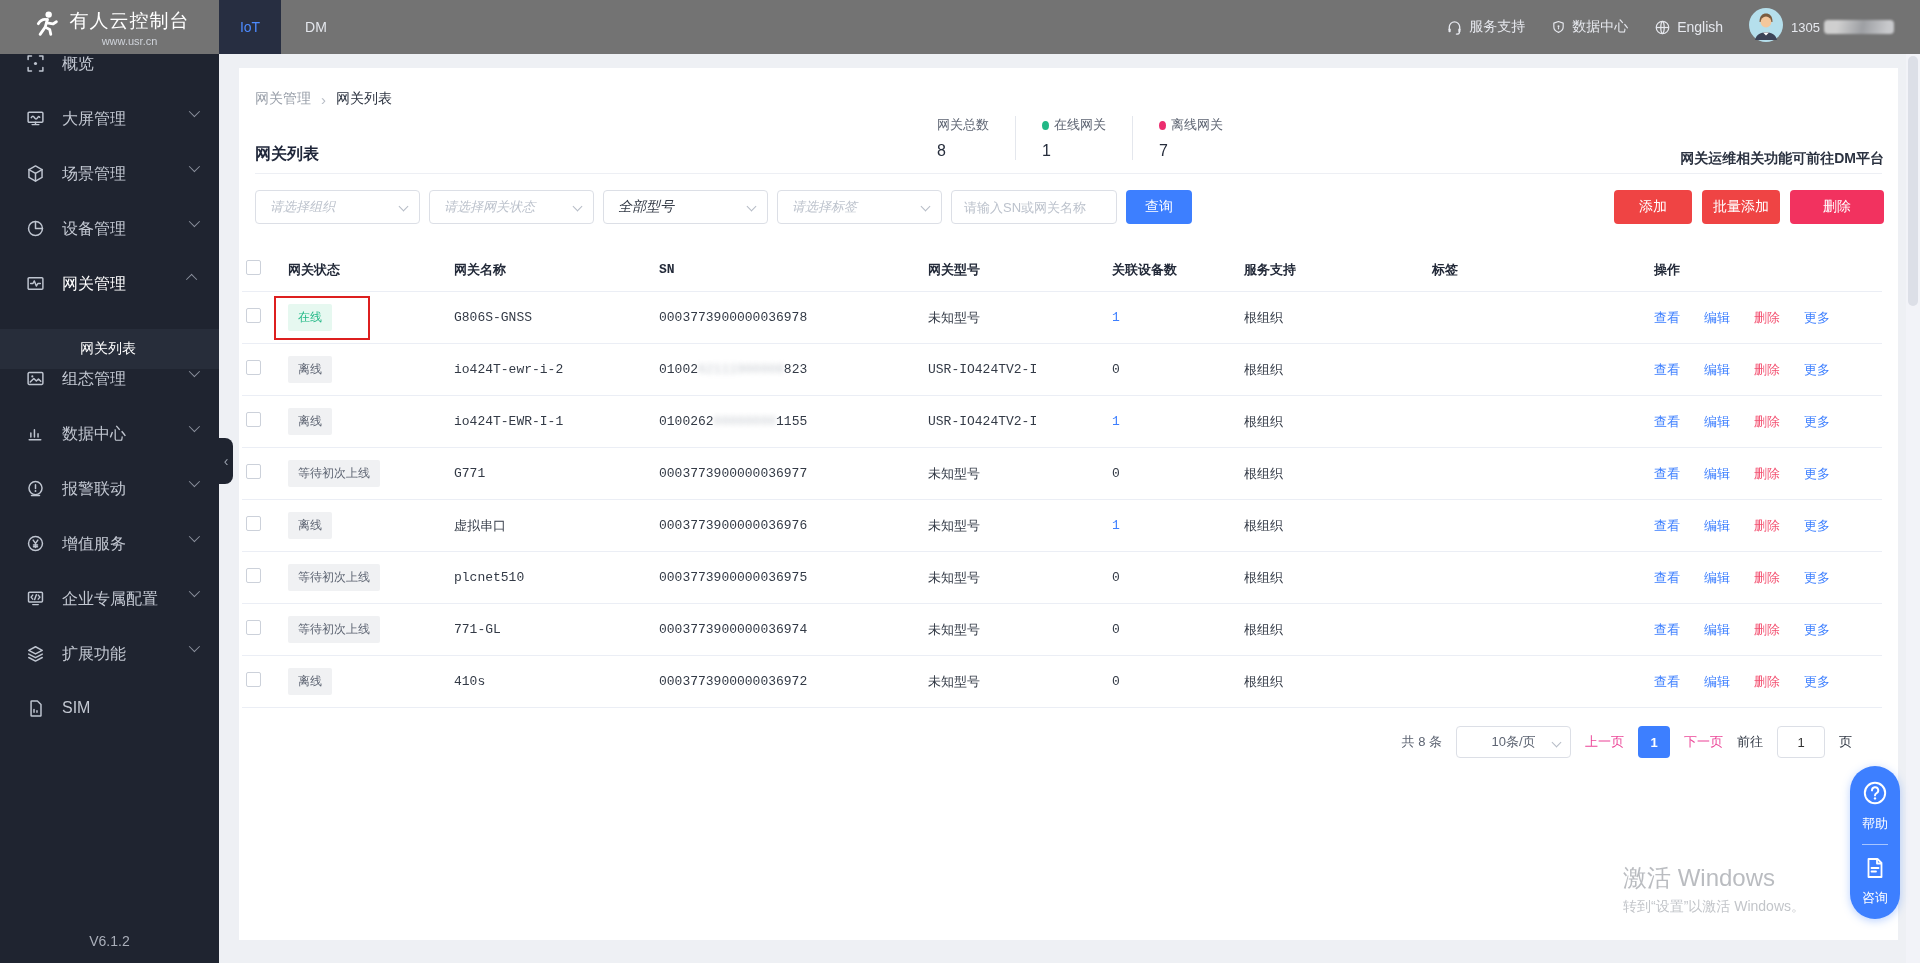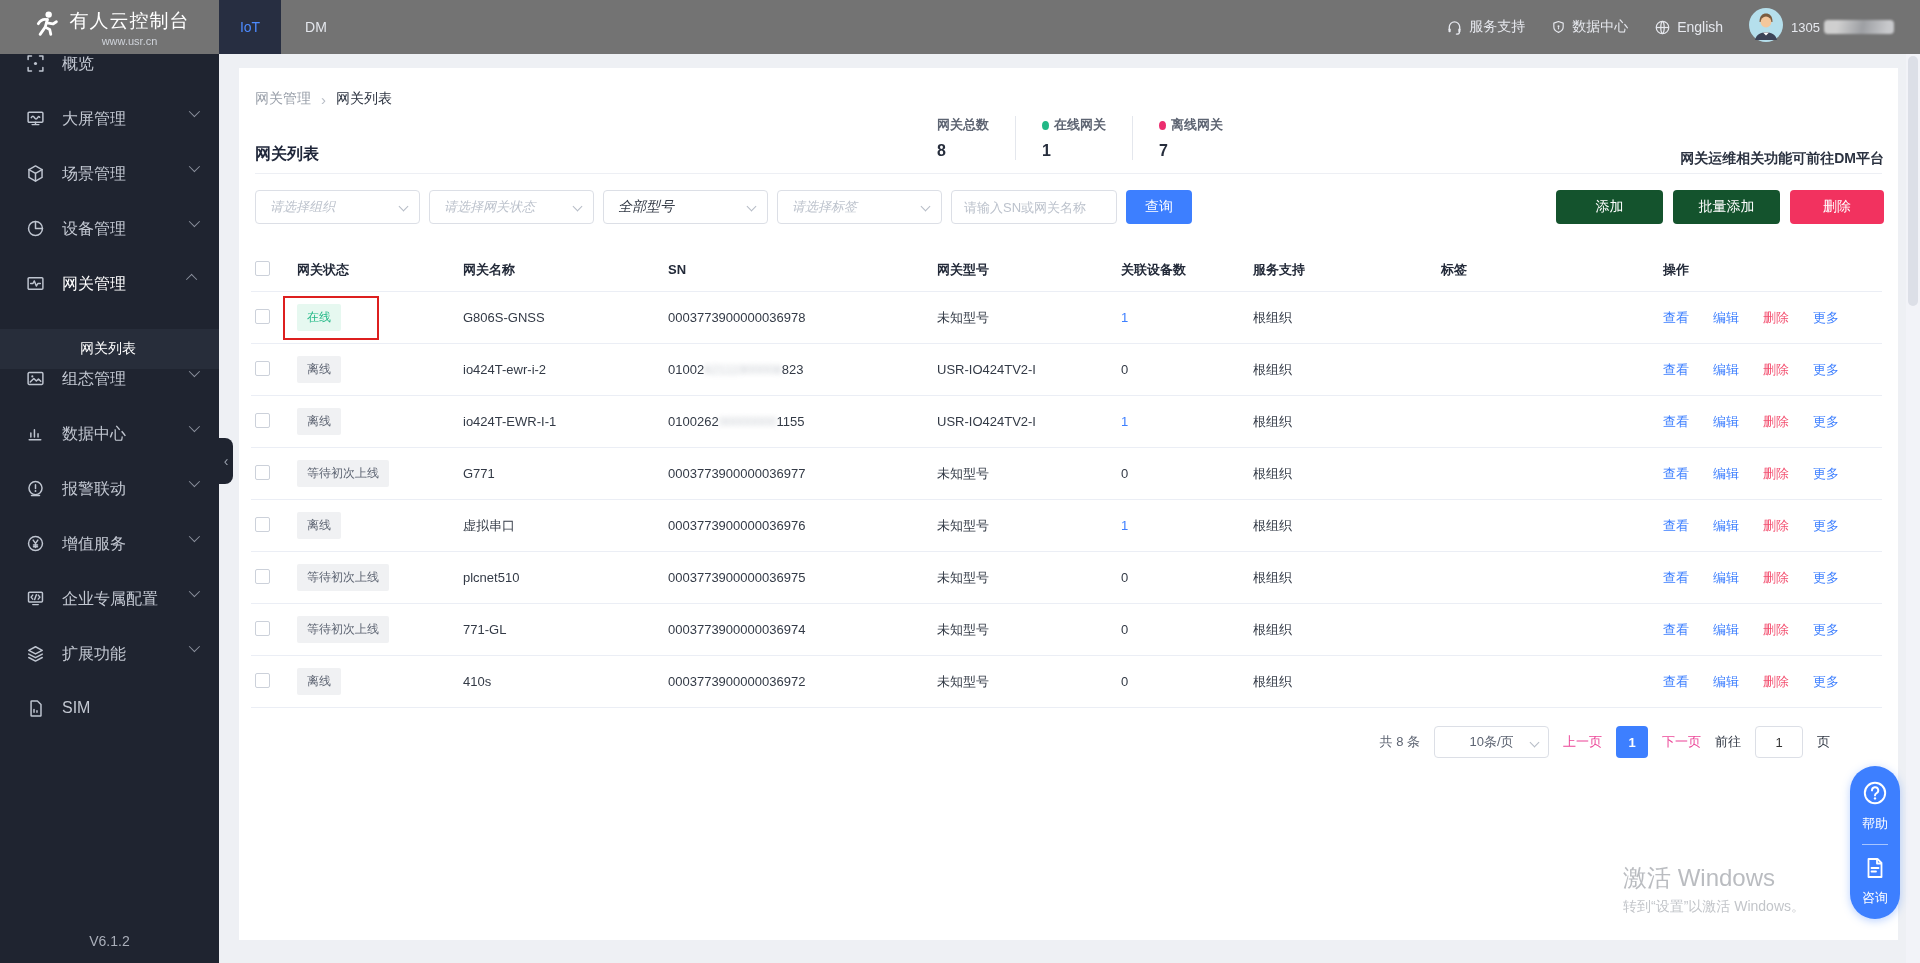--- a/index.html
+++ b/index.html
@@ -47,21 +47,21 @@
 
   
   .main { position:fixed; left:219px; top:54px; right:0; bottom:0; background:#eef0f4; }
   .card { position:absolute; left:20px; top:14px; width:1659px; height:872px; background:#fff; }
   .breadcrumb { position:absolute; left:16px; top:22px; font-size:14px; color:#9aa0aa;
     display:flex; align-items:center; gap:10px; }
   .breadcrumb .cur { color:#2c3340; }
   .breadcrumb .sep { color:#b7bcc5; font-size:15px; }
   .page-title { position:absolute; left:16px; top:76px; font-size:16px; font-weight:bold; color:#20273a; }
   .stats { position:absolute; left:698px; top:48px; display:flex; align-items:stretch; }
-  .stat { padding:0 26px 0 0;font-weight:bold; }
+  .stat { padding:0 26px 0 0; }
   .stat + .stat { padding-left:26px; border-left:1px solid #e4e7ed; }
   .stat-label { font-size:13px; color:#5d6472; display:flex; align-items:center; gap:5px; white-space:nowrap; }
   .dot { width:7px; height:9px; border-radius:50%; display:inline-block; }
   .stat-value { font-size:16px; color:#262d3c; margin-top:8px; }
   .dm-note { position:absolute; right:14px; top:82px; font-size:14px; font-weight:bold; color:#2b3240; }
   .hr { position:absolute; left:16px; right:16px; top:105px; height:1px; background:#edeff4; }
 
   
   .filter-row { position:absolute; left:16px; top:122px; display:flex; gap:9px; }
   .sel { width:165px; height:34px; border:1px solid #dcdfe6; border-radius:4px; background:#fff;
@@ -70,46 +70,46 @@
   .sel .val { color:#333a46; font-size:14px; }
   .sel .chev2 { position:absolute; right:12px; top:12px; width:7px; height:7px;
     border-right:1.3px solid #b6bcc6; border-bottom:1.3px solid #b6bcc6; transform:rotate(45deg); }
   .search-input { width:166px; height:34px; border:1px solid #dcdfe6; border-radius:4px;
     padding:0 12px; font-size:13px; color:#333; font-family:inherit; }
   .search-input::placeholder { color:#bcc2cc; }
   .btn { height:34px; border:none; border-radius:4px; color:#fff; font-size:14px;
     font-family:inherit; cursor:pointer; }
   .btn-query { width:66px; background:#3d7fff; }
   .action-btns { position:absolute; right:14px; top:122px; display:flex; gap:10px; }
-  .btn-add,.btn-batch { width:107px; background:#14532d; }
+  .btn-add,.btn-batch { width:78px; background:#ef4444; }
   .btn-del { width:94px; background:#f2325f; }
 
   
-  .table { position:absolute; left:12px; right:16px; top:180px; font-size:13px; }
+  .table { position:absolute; left:3px; right:16px; top:180px; font-size:13px;font-family:Liberation Mono, monospace; }
   .tr { display:grid; grid-template-columns:46px 166px 205px 269px 184px 132px 188px 222px 1fr;
     align-items:center; border-bottom:1px solid #ebeef5; }
   .thead-row { height:44px; font-weight:bold; color:#232a39; }
   .row { height:52px; color:#333a46; }
   .td { padding-right:8px; }
   .checkbox { width:15px; height:15px; border:1px solid #ccd1da; border-radius:2px; background:#fff;
     display:inline-block; cursor:pointer; margin-left:4px; }
   .col-status { position:relative; }
   .badge { display:inline-block; font-size:12px; padding:5px 10px; border-radius:2px; white-space:nowrap; }
   .badge.online { background:#e6f8f0; color:#22b886; }
   .badge.gray { background:#f0f1f3; color:#5d6472; }
   .annot { position:absolute; left:-14px; top:50%; transform:translateY(-50%);
     width:96px; height:44px; border:2px solid #dd1f1f; pointer-events:none; }
   .redact { color:#9aa2ad; filter:blur(2.6px); opacity:.55; }
   .dev-link { color:#3d7fff; text-decoration:none; cursor:pointer; }
   .ops { display:flex; gap:24px; }
   .op { color:#3d7fff; text-decoration:none; cursor:pointer; white-space:nowrap; }
   .op.danger { color:#f35070; }
 
   
-  .pagination { position:absolute; right:68px; top:658px; display:flex; align-items:center;
+  .pagination { position:absolute; right:46px; top:658px; display:flex; align-items:center;
     gap:14px; font-size:13px; color:#5d6472;justify-content:space-between; }
   .psel { width:115px; height:32px; border:1px solid #dcdfe6; border-radius:4px; display:flex;
     align-items:center; justify-content:center; gap:14px; color:#5d6472; cursor:pointer; position:relative; }
   .psel .chev2 { position:absolute; right:10px; top:12px; width:7px; height:7px;
     border-right:1.3px solid #b6bcc6; border-bottom:1.3px solid #b6bcc6; transform:rotate(45deg); }
   .pg-btn { color:#ec4899; cursor:pointer; }
   .pg-cur { width:32px; height:32px; background:#3d7fff; color:#fff; border-radius:4px;
     display:flex; align-items:center; justify-content:center; font-weight:bold; cursor:pointer; }
   .goto-input { width:48px; height:32px; border:1px solid #dcdfe6; border-radius:4px;
     text-align:center; font-size:13px; color:#333; font-family:inherit; }

